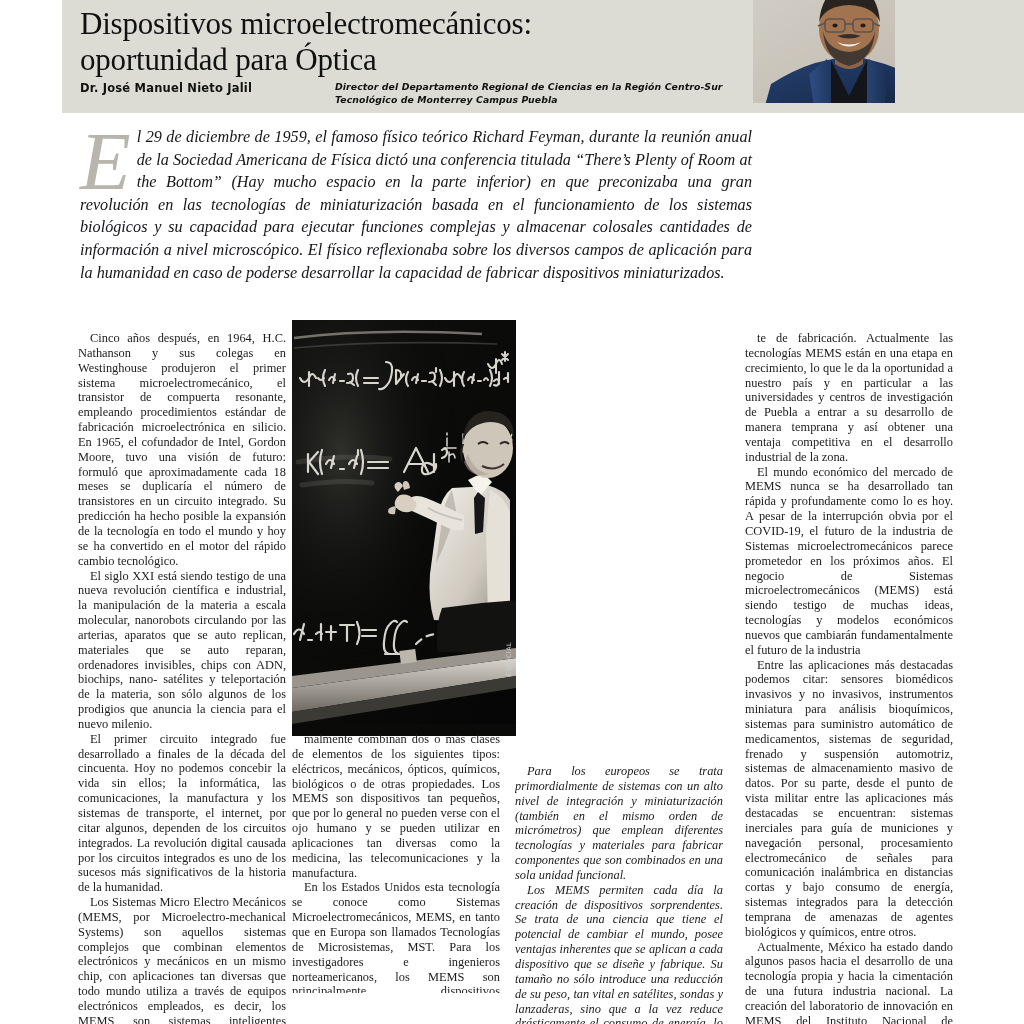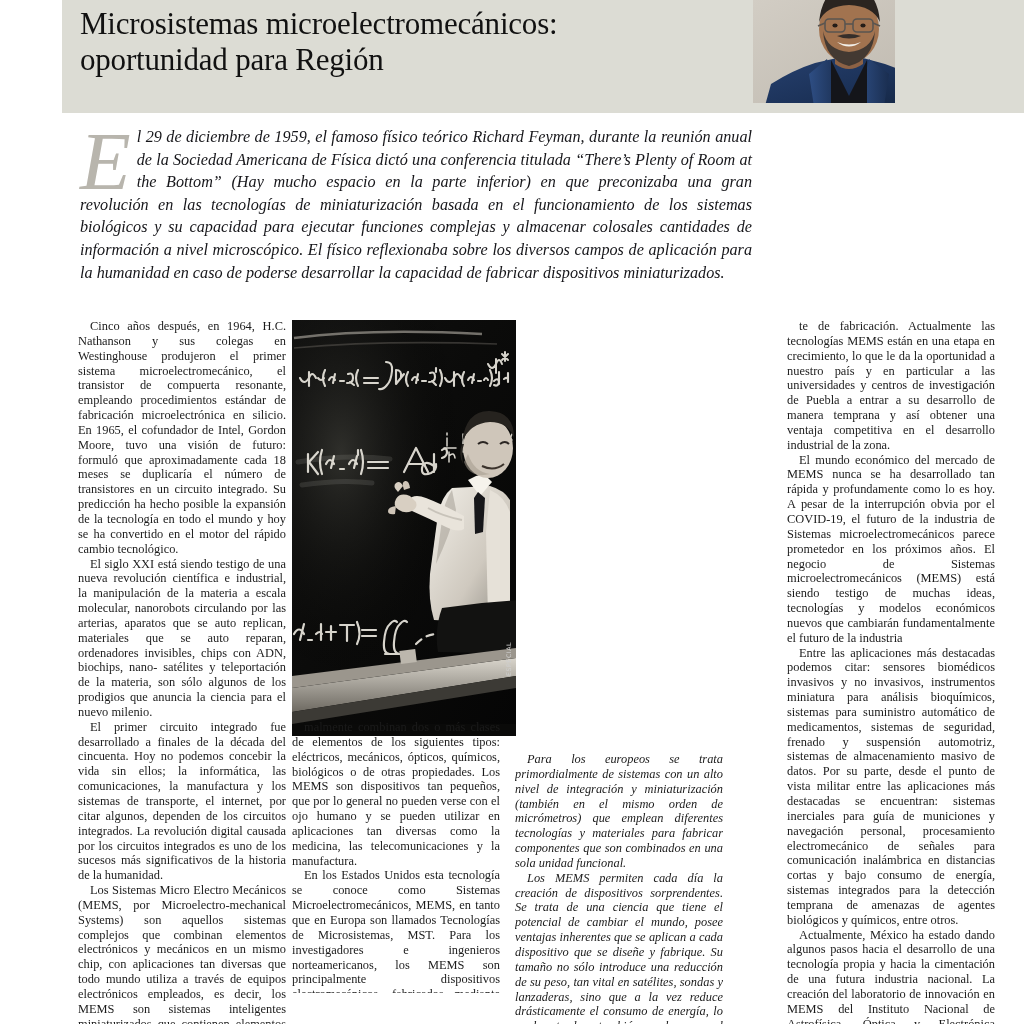--- a/index.html
+++ b/index.html
@@ -104,26 +104,26 @@
     width: 208px;
     font-size: 12.4px;
     line-height: 14.85px;
     text-align: justify;
     color: #1b1b1b;
     -webkit-hyphens: none;
     hyphens: none;
     overflow: hidden;
   }
   .col p { margin: 0; text-indent: 12px; }
-  .col p:first-child { text-indent: 12px; }
+  .col p:first-child { text-indent: 12px; margin-top: 12px; }
 
   #col1 { left: 78px;  top: 319px; height: 706px; }
   #col2 { left: 292px; top: 720px; height: 273px; }
   #col3 { left: 515px; top: 752px; height: 273px; font-style: italic; }
-  #col4 { left: 787px; top: 319px; height: 706px; }
+  #col4 { left: 745px; top: 319px; height: 706px; }
 
   
   .photo {
     position: absolute;
     left: 292px; top: 320px;
     width: 224px; height: 416px;
     overflow: hidden;
     background: #0a0a0a;
   }
   .photo svg { display: block; }
@@ -140,25 +140,32 @@
     width: 60px;
   }
 </style>
 </head>
 <body>
 
 <div class="masthead">
 
   <div class="mast-inner">
     <div class="headline">
-      <span>Microsistemas microelectromecánicos:</span><br>
-      <span>oportunidad para Región</span>
+      <span>Dispositivos microelectromecánicos:</span><br>
+      <span>oportunidad para Óptica</span>
     </div>
   </div>
 
+  <div class="byline-row">
+    <div class="author">Dr. José Manuel Nieto Jalil</div>
+    <div class="affil">
+      <span>Director del Departamento Regional de Ciencias en la Región Centro-Sur</span><br>
+      <span>Tecnológico de Monterrey Campus Puebla</span>
+    </div>
+  </div>
 
   <div class="portrait">
     <svg viewBox="0 0 195 113" xmlns="http://www.w3.org/2000/svg" aria-hidden="true">
       <defs>
         <linearGradient id="bgp" x1="0" y1="0" x2="1" y2="1">
           <stop offset="0%" stop-color="#d2cdc4"></stop>
           <stop offset="100%" stop-color="#bdb7ad"></stop>
         </linearGradient>
         <linearGradient id="suit" x1="0" y1="0" x2="1" y2="1">
           <stop offset="0%" stop-color="#26406e"></stop>

